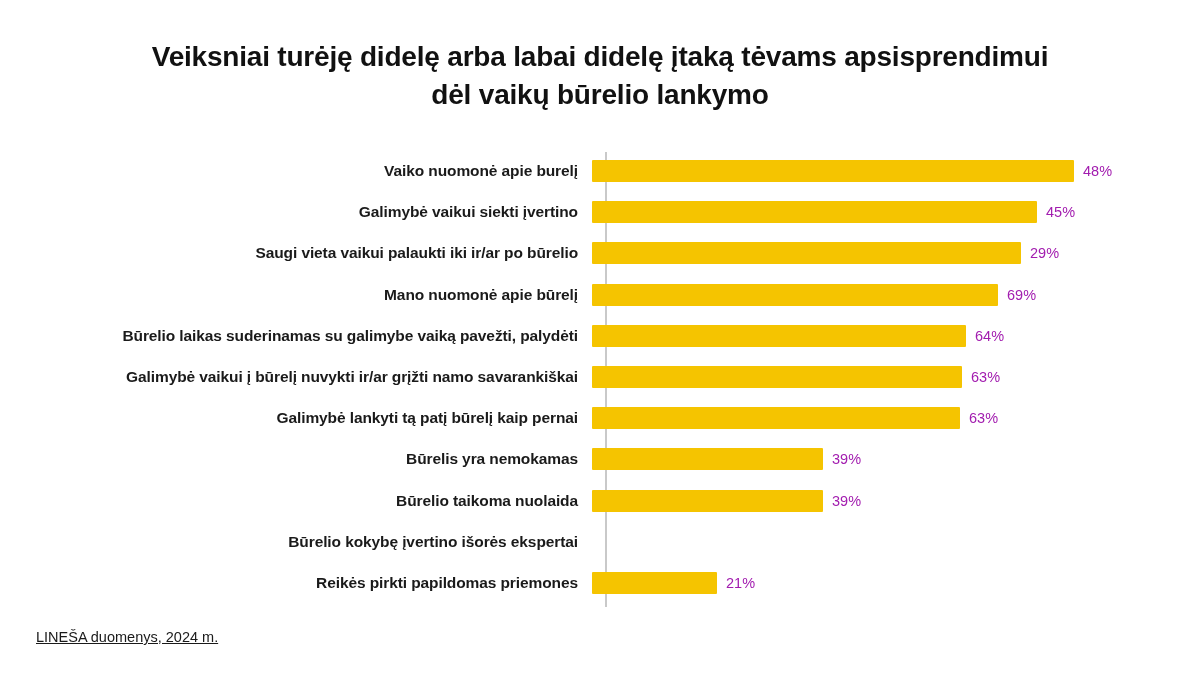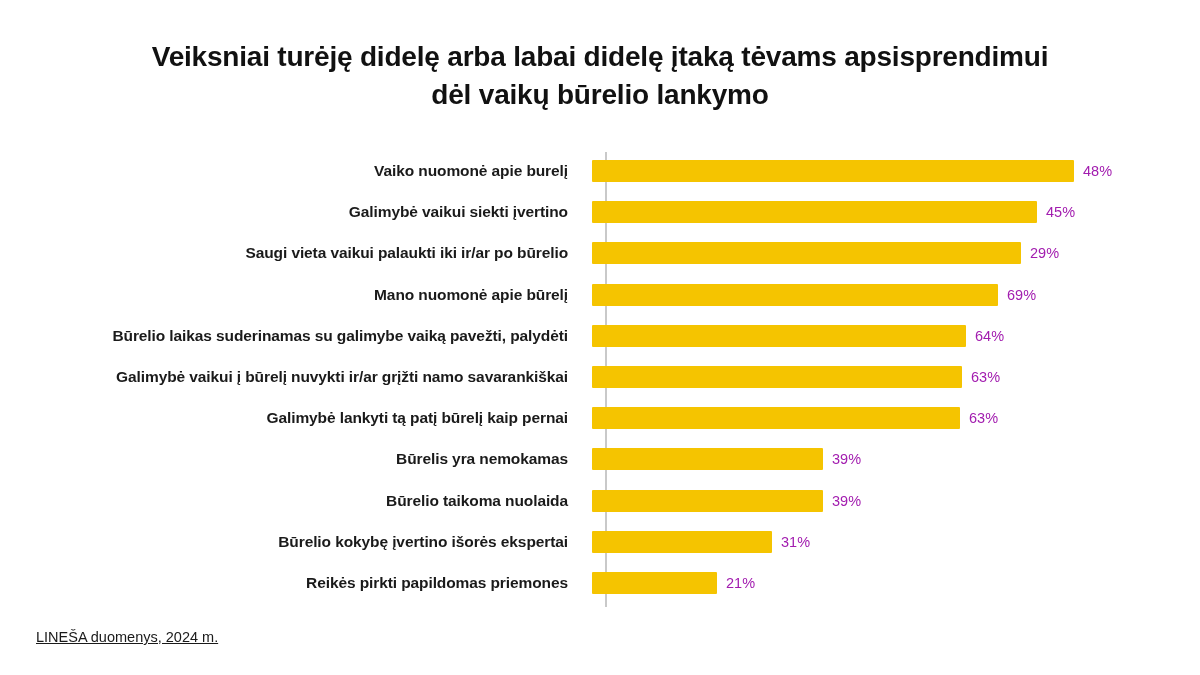--- a/index.html
+++ b/index.html
@@ -55,21 +55,21 @@
   }
   .row {
     display: flex;
     align-items: center;
     height: 38px;
     margin-bottom: 3.2px;
   }
   .row-label {
     width: 592px;
     text-align: right;
-    padding-right: 24px;
+    padding-right: 14px;
     box-sizing: border-box;
     font-size: 15.5px;
     font-weight: bold;
     color: #1a1a1a;
     white-space: nowrap;
     letter-spacing: -0.1px;
   }
   .bar-zone {
     position: relative;
     flex: 1;
@@ -176,24 +176,20 @@
       <div class="row">
         <div class="row-label">Būrelio taikoma nuolaida</div>
         <div class="bar-zone">
           <div class="bar" style="width:231px"></div>
           <div class="bar-value">39%</div>
         </div>
       </div>
 
       <div class="row">
         <div class="row-label">Būrelio kokybę įvertino išorės ekspertai</div>
-        <div class="bar-zone">
-          <div class="bar" style="width:180px"></div>
-          <div class="bar-value">31%</div>
-        </div>
       </div>
 
       <div class="row">
         <div class="row-label">Reikės pirkti papildomas priemones</div>
         <div class="bar-zone">
           <div class="bar" style="width:125px"></div>
           <div class="bar-value">21%</div>
         </div>
       </div>
 

